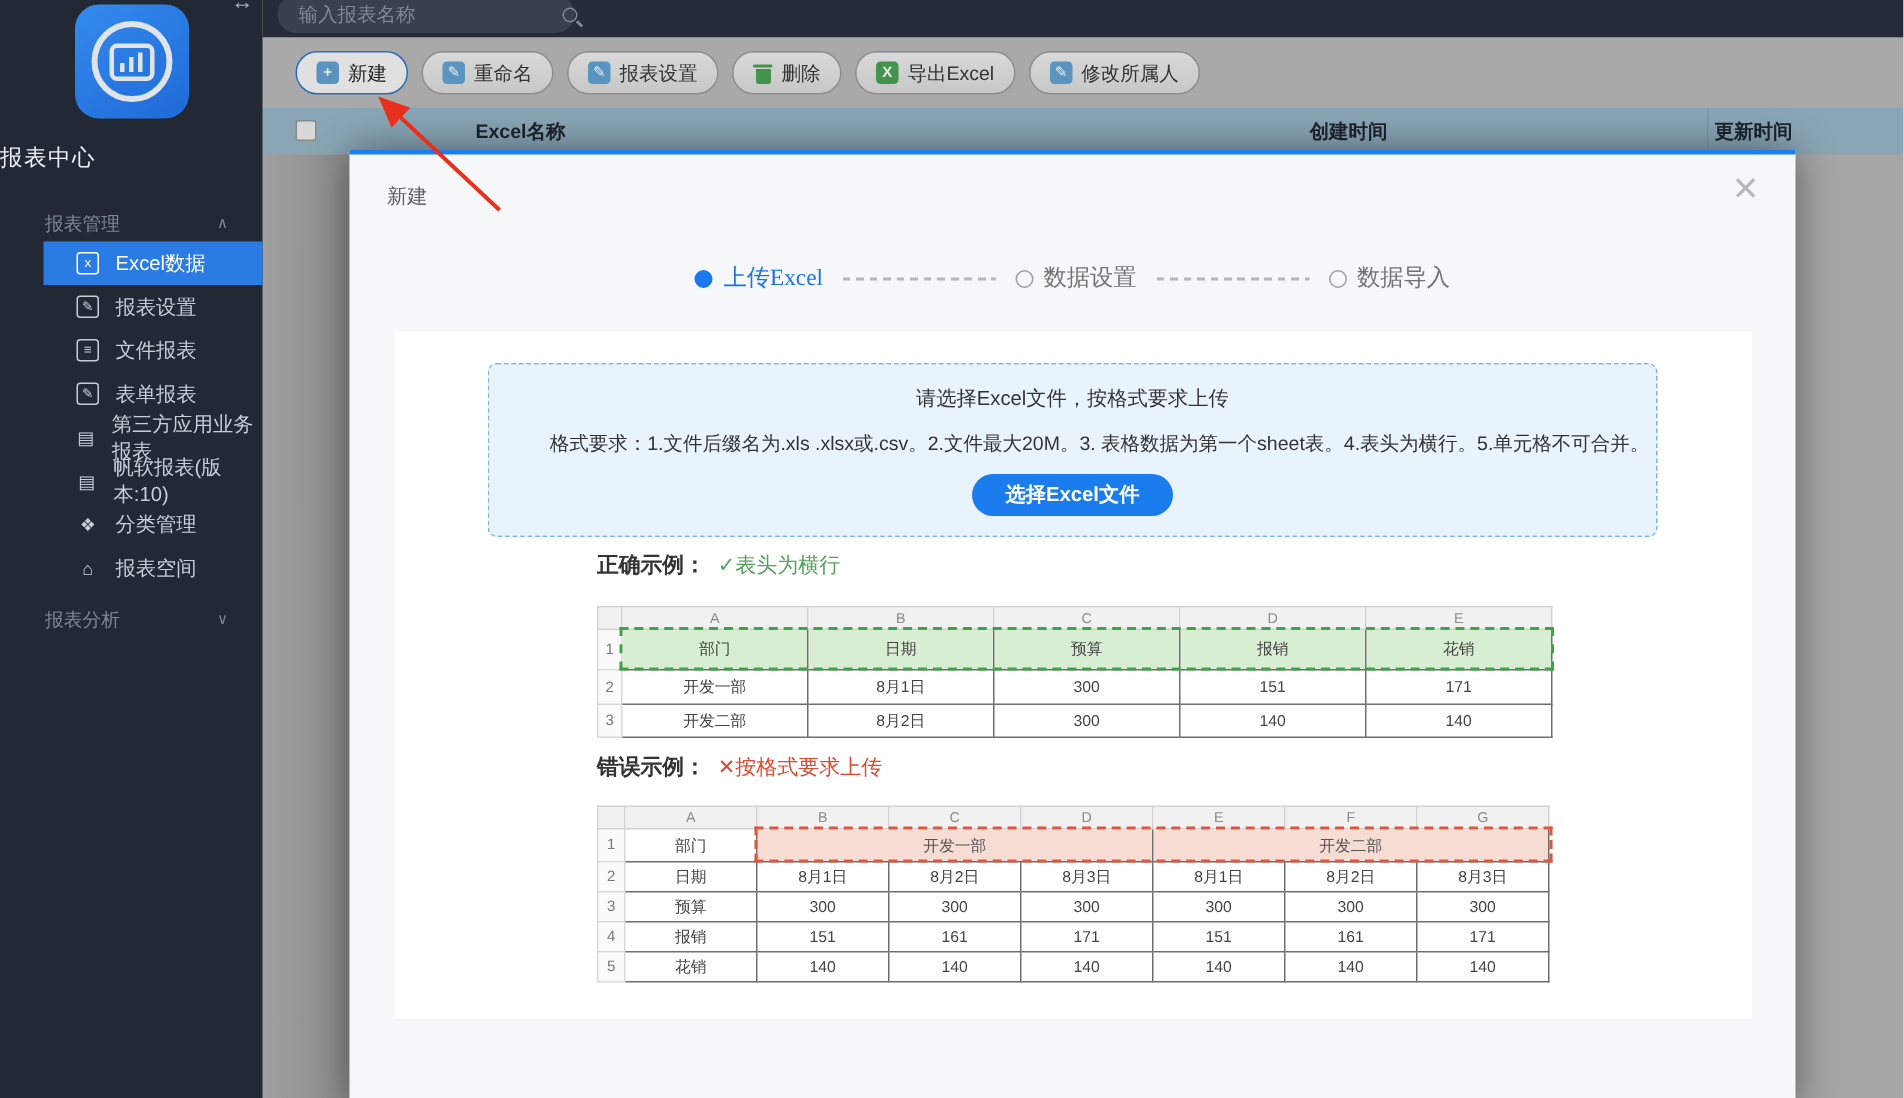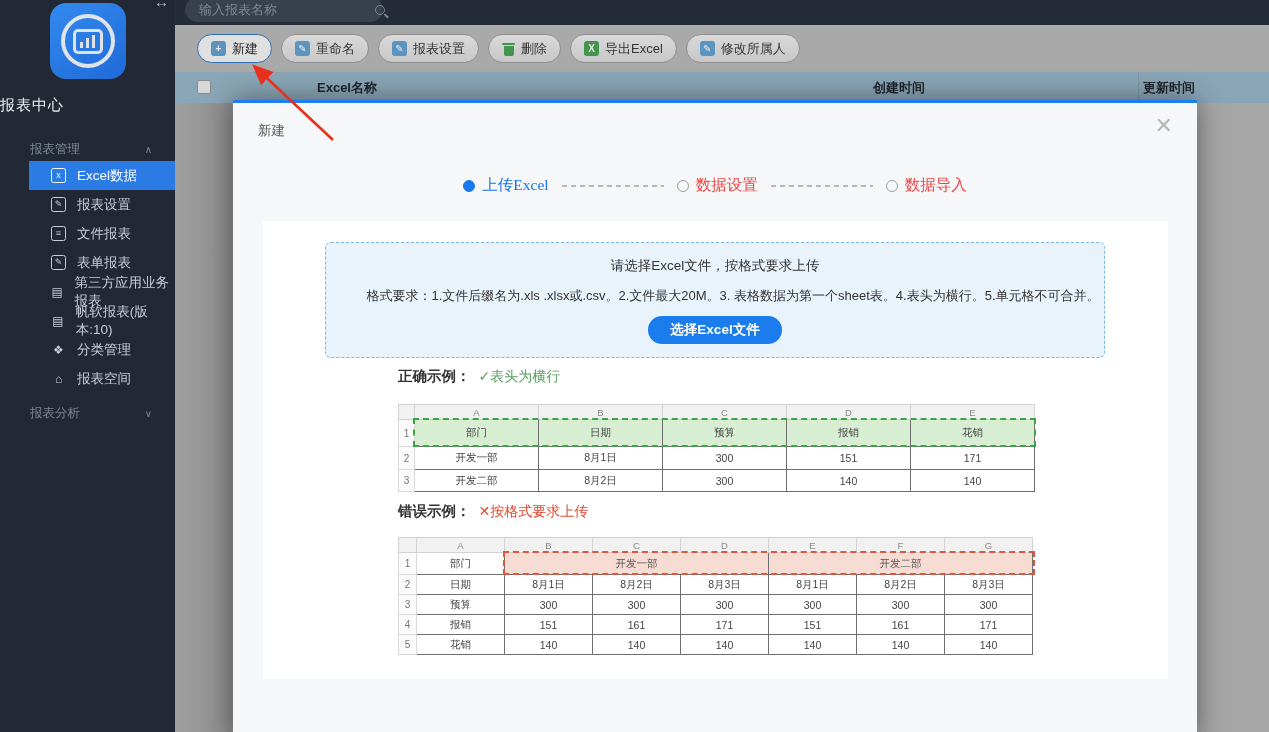--- a/index.html
+++ b/index.html
@@ -57,21 +57,21 @@
   .underlay { position:absolute; left:175px; top:103px; width:1094px; height:629px;
               background:linear-gradient(to right,#9f9f9f,#8d8d8d 56px,#9b9b9b 60px,#a6a6a6 300px,#a6a6a6); }
 
   
   .modal { position:absolute; left:233px; top:100px; width:964px; height:640px; background:#f6f7f8;
            border-top:3px solid #1d7df2; box-shadow:0 0 26px rgba(0,0,0,.45); z-index:10; }
   .modal-title { position:absolute; left:25px; top:19px; font-size:13.5px; color:#5c6066; }
   .modal-close { position:absolute; right:24px; top:12px; font-size:22px; color:#b5b8bc; font-weight:300; cursor:pointer; line-height:1; }
   .steps { position:absolute; left:0; top:72px; width:100%; display:flex; align-items:center; justify-content:center; gap:13px;
            font-family:"Liberation Serif","DejaVu Serif",serif; font-size:15.5px; }
-  .step { display:inline-flex; align-items:center; gap:7px; color:#ef4444; }
+  .step { display:inline-flex; align-items:center; gap:7px; color:#737373; }
   .step.active { color:#1a73e8; }
   .dot { width:12px; height:12px; border-radius:50%; border:1.5px solid #9aa0a6; }
   .dot.filled { background:#1a78ee; border-color:#1a78ee; }
   .step-dash { width:102px; height:2px; background:repeating-linear-gradient(to right,#b3b7bc 0 5px,transparent 5px 9px); }
 
   .panel { position:absolute; left:30px; top:118px; width:905px; height:458px; background:#fff; }
 
   .upload-box { position:absolute; left:62px; top:21px; width:780px; height:116px; background:#e9f3fc;
                 border:1.5px dashed #7ab6e8; border-radius:6px; text-align:center; cursor:pointer; }
   .up-line1 { margin-top:14px; font-size:13.5px; color:#333; }

